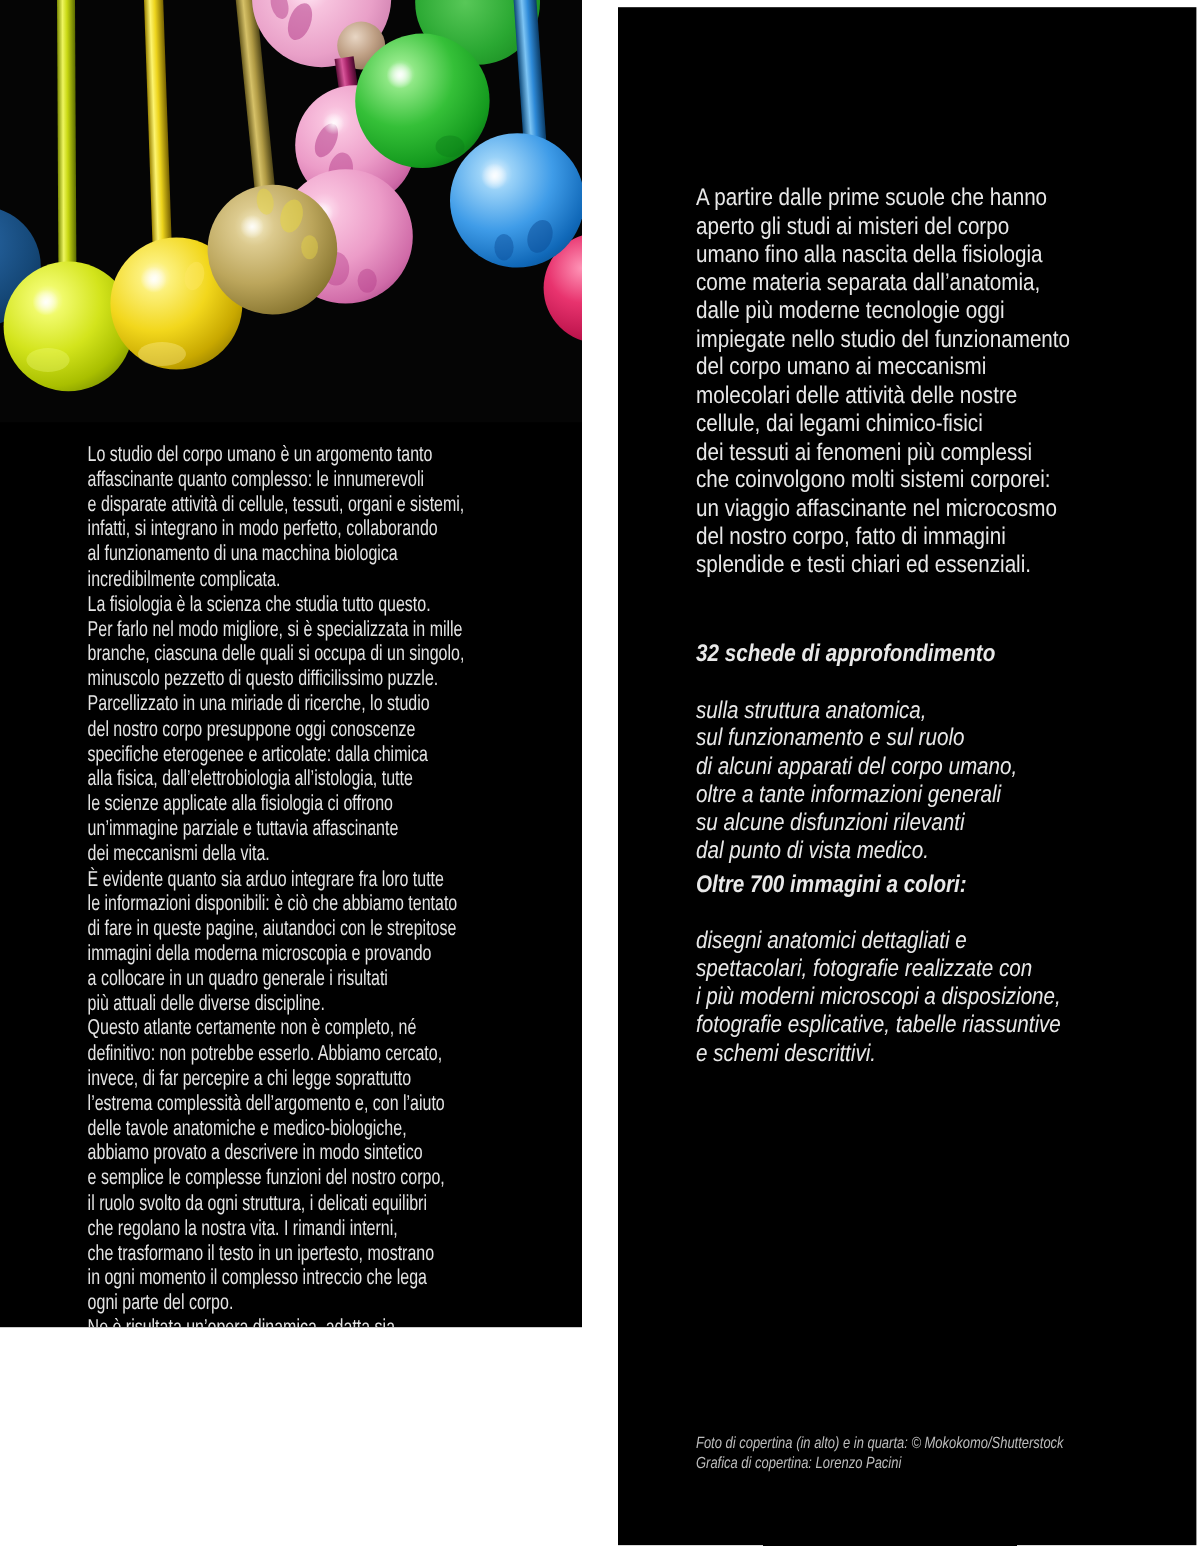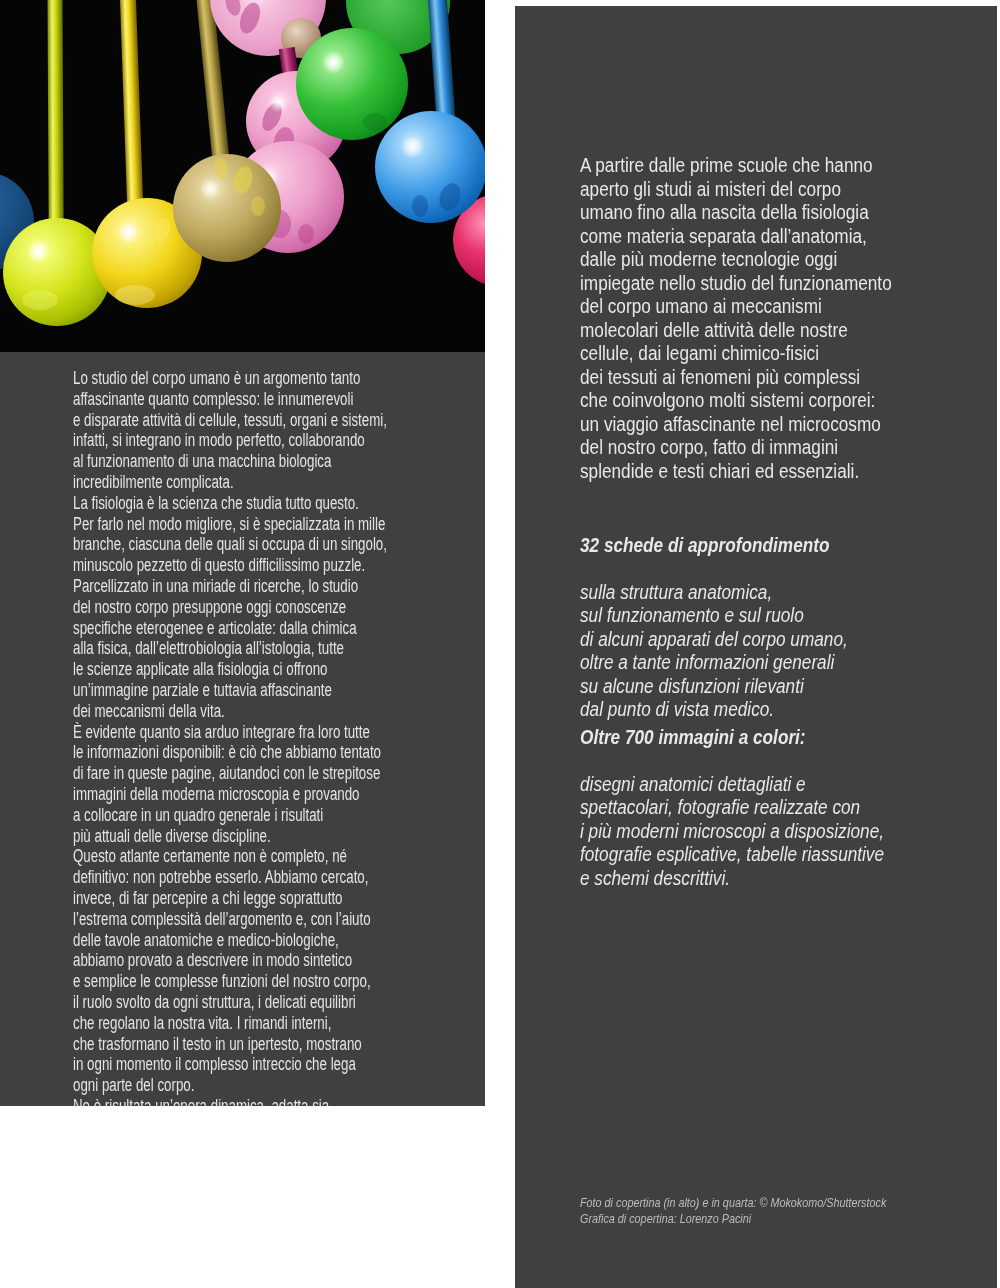--- a/index.html
+++ b/index.html
@@ -1,18 +1,18 @@
 <!DOCTYPE html>
 <html><head>
 <meta charset="utf-8">
 <style>
   html,body{margin:0;padding:0;}
   body{width:1000px;height:1288px;background:#ffffff;font-family:"Liberation Sans",sans-serif;}
   .page{position:relative;width:1000px;height:1288px;background:#ffffff;overflow:hidden;}
-  .panel{position:absolute;background:#404040;overflow:hidden;}
+  .panel{position:absolute;background:#000000;overflow:hidden;}
   .panel-left{left:0;top:0;width:485px;height:1106px;}
   .panel-right{left:515px;top:6px;width:482px;height:1282px;}
   .photo{position:absolute;left:0;top:0;width:485px;height:352px;}
   .photo svg{display:block;}
   .left-body{
     position:absolute;left:73px;top:368px;width:545px;
     color:#e4e4e4;font-size:18px;line-height:20.8px;
     transform:scaleX(0.74);transform-origin:0 0;
     white-space:pre-line;letter-spacing:0;
   }

